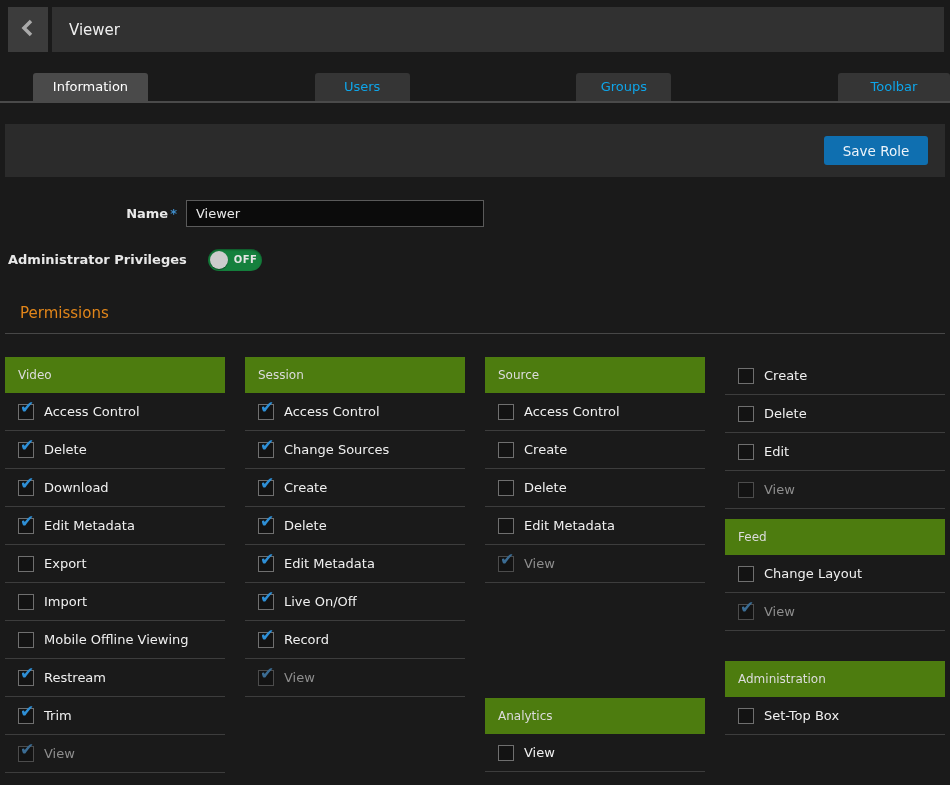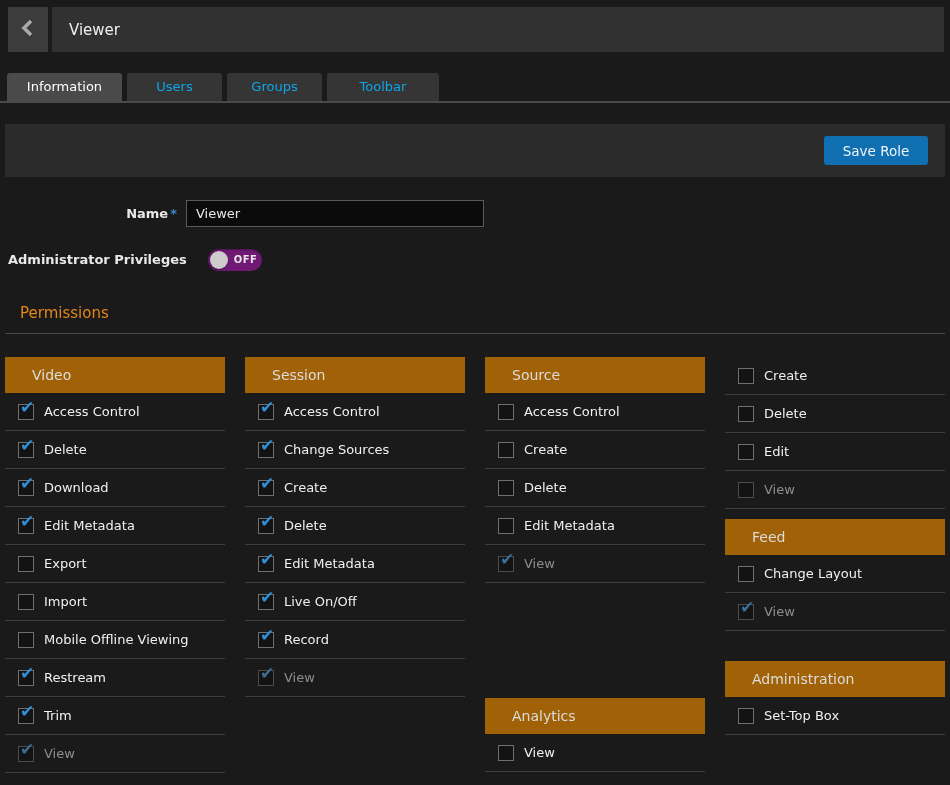--- a/index.html
+++ b/index.html
@@ -14,21 +14,21 @@
   
   .app-header { margin:7px 6px 0 8px; height:45px; display:flex; }
   .back-btn {
     width:40px; background:#3c3c3c; display:flex; align-items:center; justify-content:center;
     margin-right:4px; cursor:pointer; border:none;
   }
   .title-bar { flex:1; background:#313131; display:flex; align-items:center; padding-left:17px; }
   .page-title { font-size:15px; color:#efefef; }
 
   
-  .tabs { margin-top:21px; padding-left:7px; display:flex; gap:5px; border-bottom:2px solid #4a4a4a; }
+  .tabs { margin-top:21px; padding-left:33px; display:flex; gap:5px; border-bottom:2px solid #4a4a4a;justify-content:space-between; }
   .tab {
     height:28px; line-height:28px; text-align:center; font-size:13px;
     background:#353535; color:#0ea5e9; border-radius:3px 3px 0 0; cursor:pointer;
   }
   .tab.active { background:#4a4a4a; color:#ffffff; }
   .tab.w1 { width:115px; } .tab.w2 { width:95px; } .tab.w3 { width:95px; } .tab.w4 { width:112px; }
 
   
   .action-band { margin:21px 5px 0; height:53px; background:#2b2b2b; position:relative;padding-left:43px; }
   .save-btn {
@@ -43,40 +43,40 @@
   .req-marker { color:#3f8cc9; margin-left:2px; font-weight:bold; }
   .text-input {
     margin-left:9px; width:298px; height:27px; background:#0b0b0b;
     border:1px solid #5a5a5a; color:#e8e8e8; font-size:13px; padding:0 9px;
     font-family:inherit;
   }
   .admin-row { margin-top:21px; display:flex; align-items:center; padding-left:8px; height:23px; }
   .admin-label { font-size:13px; font-weight:bold; color:#e8e8e8; }
   .toggle {
     margin-left:21px; width:54px; height:22px; border-radius:11px;
-    background:#701a75; position:relative; cursor:pointer;
+    background:#15803d; position:relative; cursor:pointer;
     box-shadow:inset 0 1px 2px rgba(0,0,0,0.35);
   }
   .toggle-knob {
     position:absolute; left:2px; top:2px; width:18px; height:18px; border-radius:50%;
     background:#cccccc; box-shadow:0 1px 1px rgba(0,0,0,0.4);
   }
   .toggle-state {
     position:absolute; left:26px; top:0; line-height:22px;
     font-size:10px; font-weight:bold; color:#e4e4e4; letter-spacing:0.5px;
   }
 
   
   .permissions-title { margin:33px 0 0 20px; font-size:15px; color:#e2861a; }
   .section-divider { margin:11px 5px 0; border-top:1px solid #474747; }
   .perm-grid { margin:23px 5px 0; display:flex; gap:20px; }
   .perm-col { width:220px; }
   .perm-header {
-    height:36px; line-height:36px; background:#a16207; color:#dcdcdc;
-    padding-left:27px; font-size:14px;
+    height:36px; line-height:36px; background:#4d7c0f; color:#dcdcdc;
+    padding-left:13px; font-size:12px;
   }
   .perm-gap { width:100%; }
   .perm-row {
     height:38px; border-bottom:1px solid #3d3d3d;
     display:flex; align-items:center; padding-left:13px;
   }
   .checkbox {
     width:16px; height:16px; border:1px solid #6f6f6f; background:rgba(0,0,0,0.25);
     position:relative; margin-right:10px; flex:none; cursor:pointer;
   }

